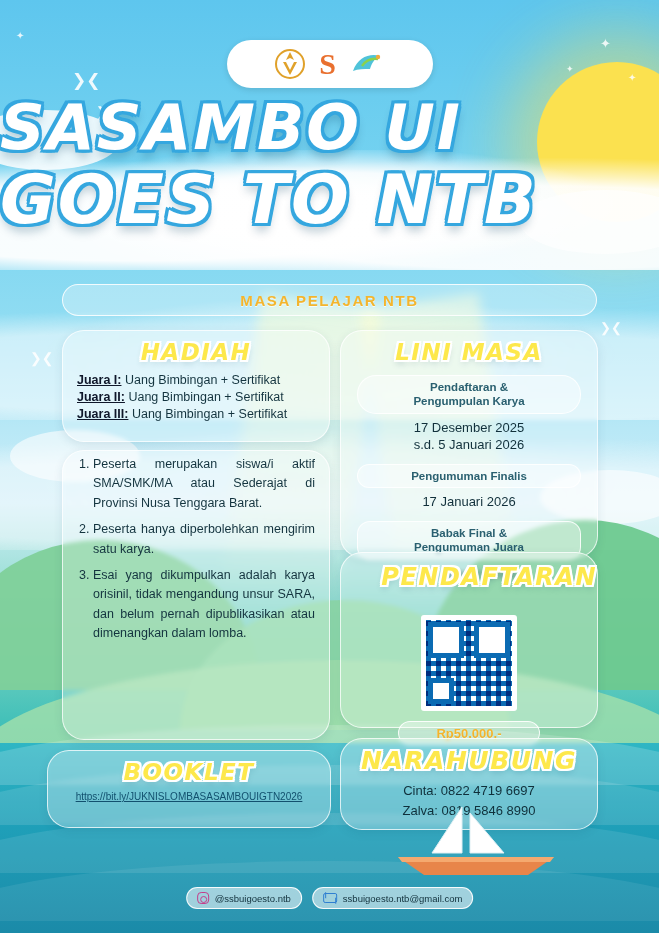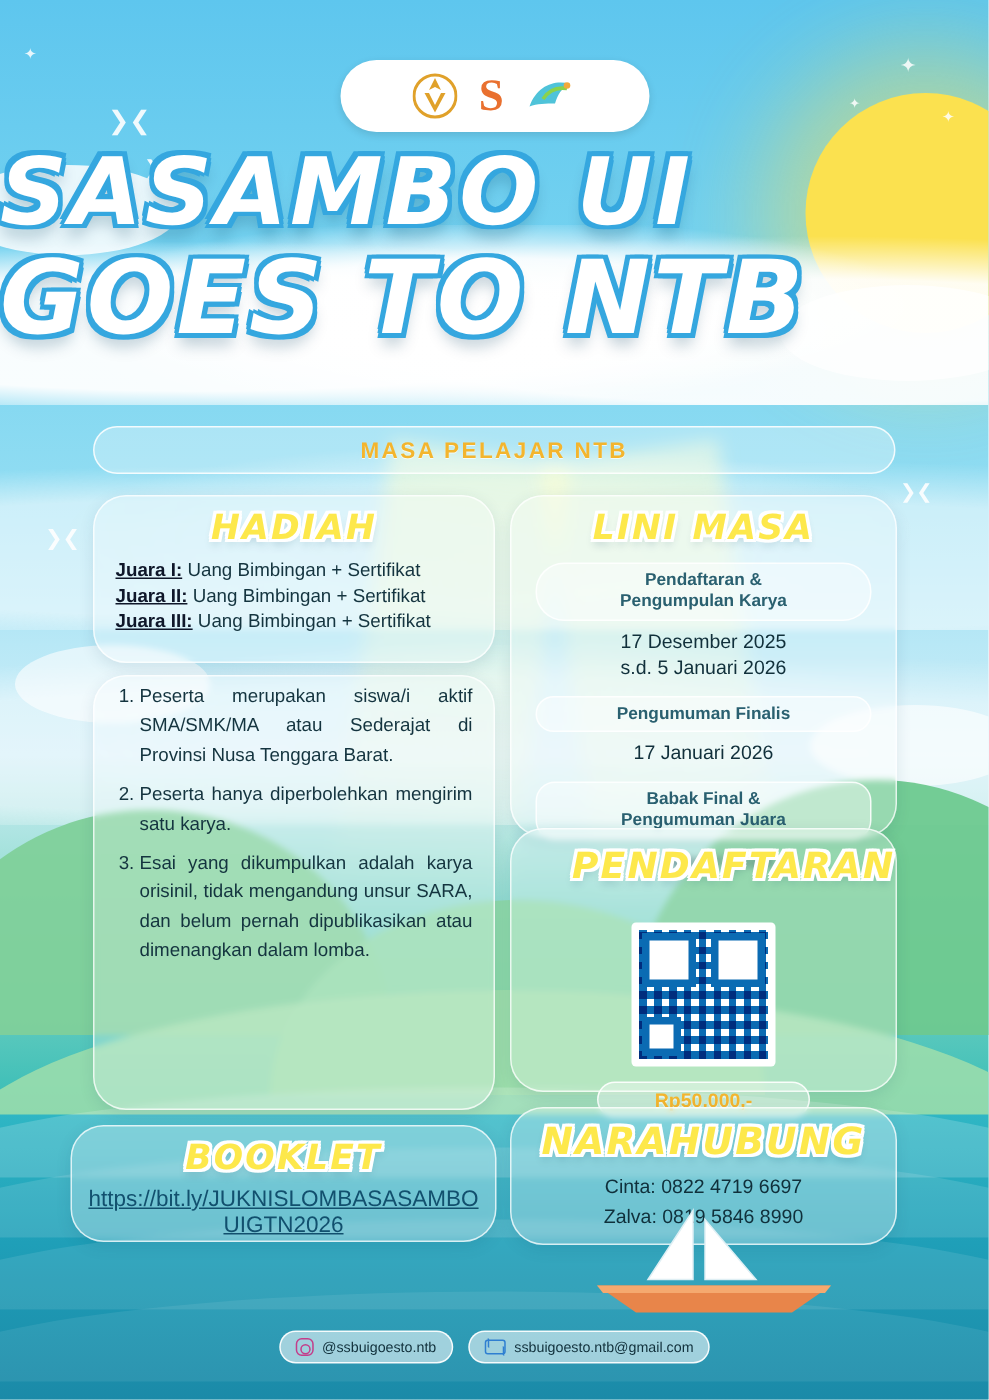--- a/index.html
+++ b/index.html
@@ -159,21 +159,21 @@
     background:rgba(255,255,255,.38); border:1px solid rgba(255,255,255,.9);
     display:flex; align-items:center; justify-content:center;
     color:#f3b52e; font-weight:bold; font-size:13px;
     text-shadow:0 1px 0 rgba(255,255,255,.6);
   }
 
   
   #p-booklet { left:47px; top:750px; width:284px; height:78px; }
   #p-booklet .panel-title { font-size:23px; margin:8px 0 6px; }
   .booklet-link {
-    display:block; text-align:center; font-size:15px; color:#12506e;
+    display:block; text-align:center; font-size:10px; color:#12506e;
     text-decoration:underline; word-break:break-all; padding:0 8px;
   }
 
   
   #p-contact { left:340px; top:738px; width:258px; height:92px; }
   #p-contact .panel-title { font-size:25px; margin:7px 0 6px; }
   .contact-line { text-align:center; font-size:13px; color:#10303b; line-height:1.5; }
 
   
   .boat { position:absolute; left:388px; bottom:48px; width:176px; height:90px; }

